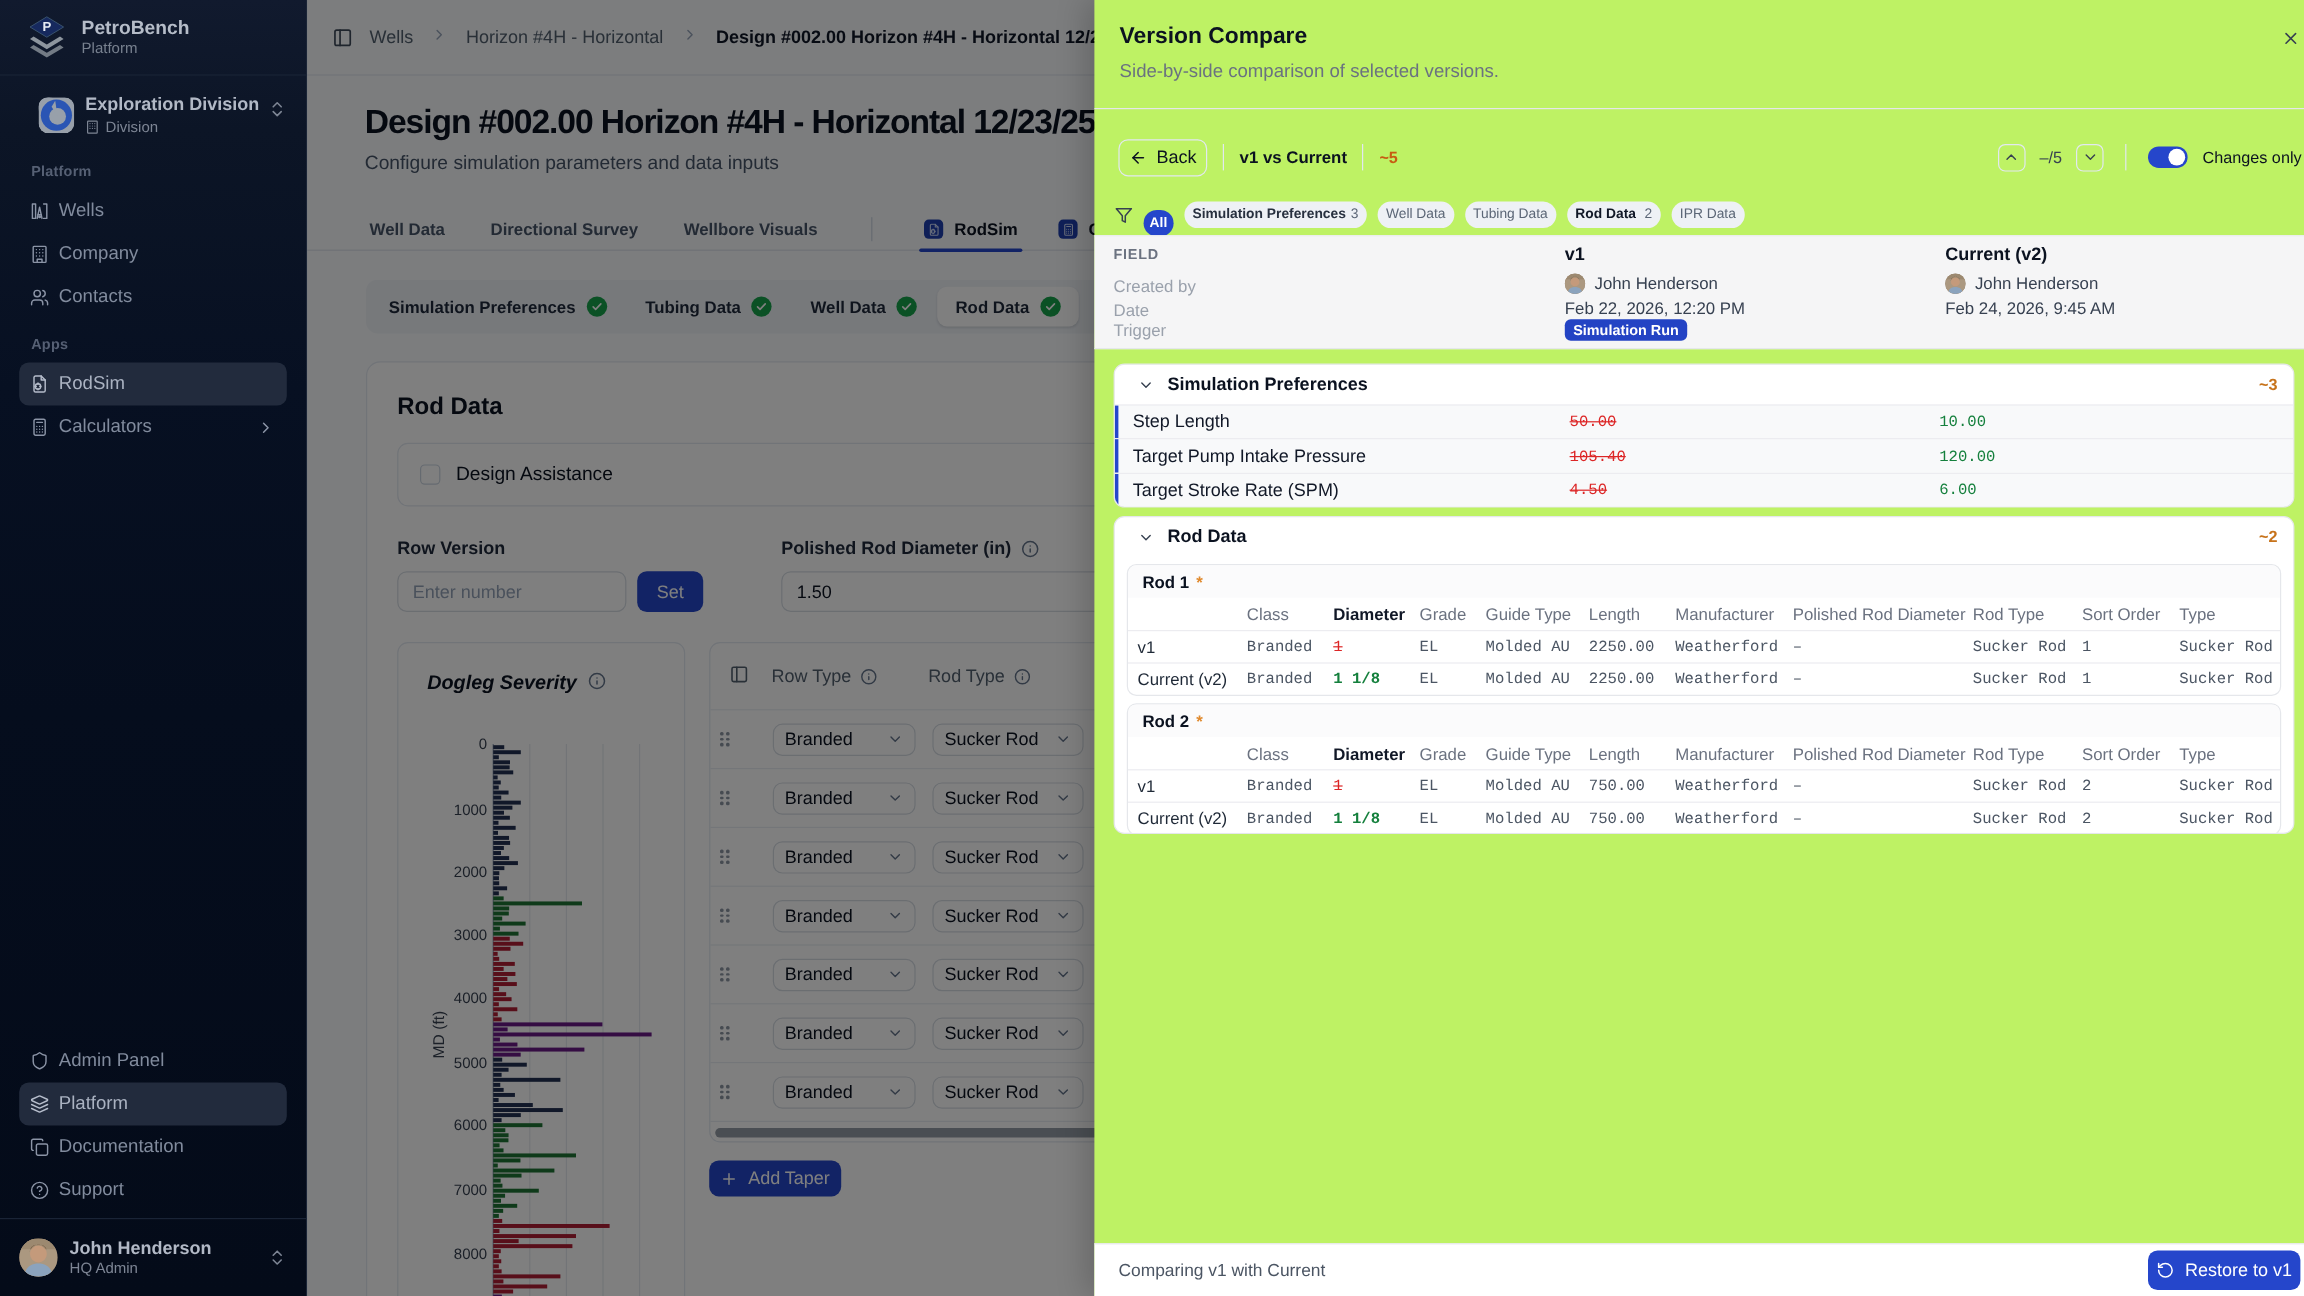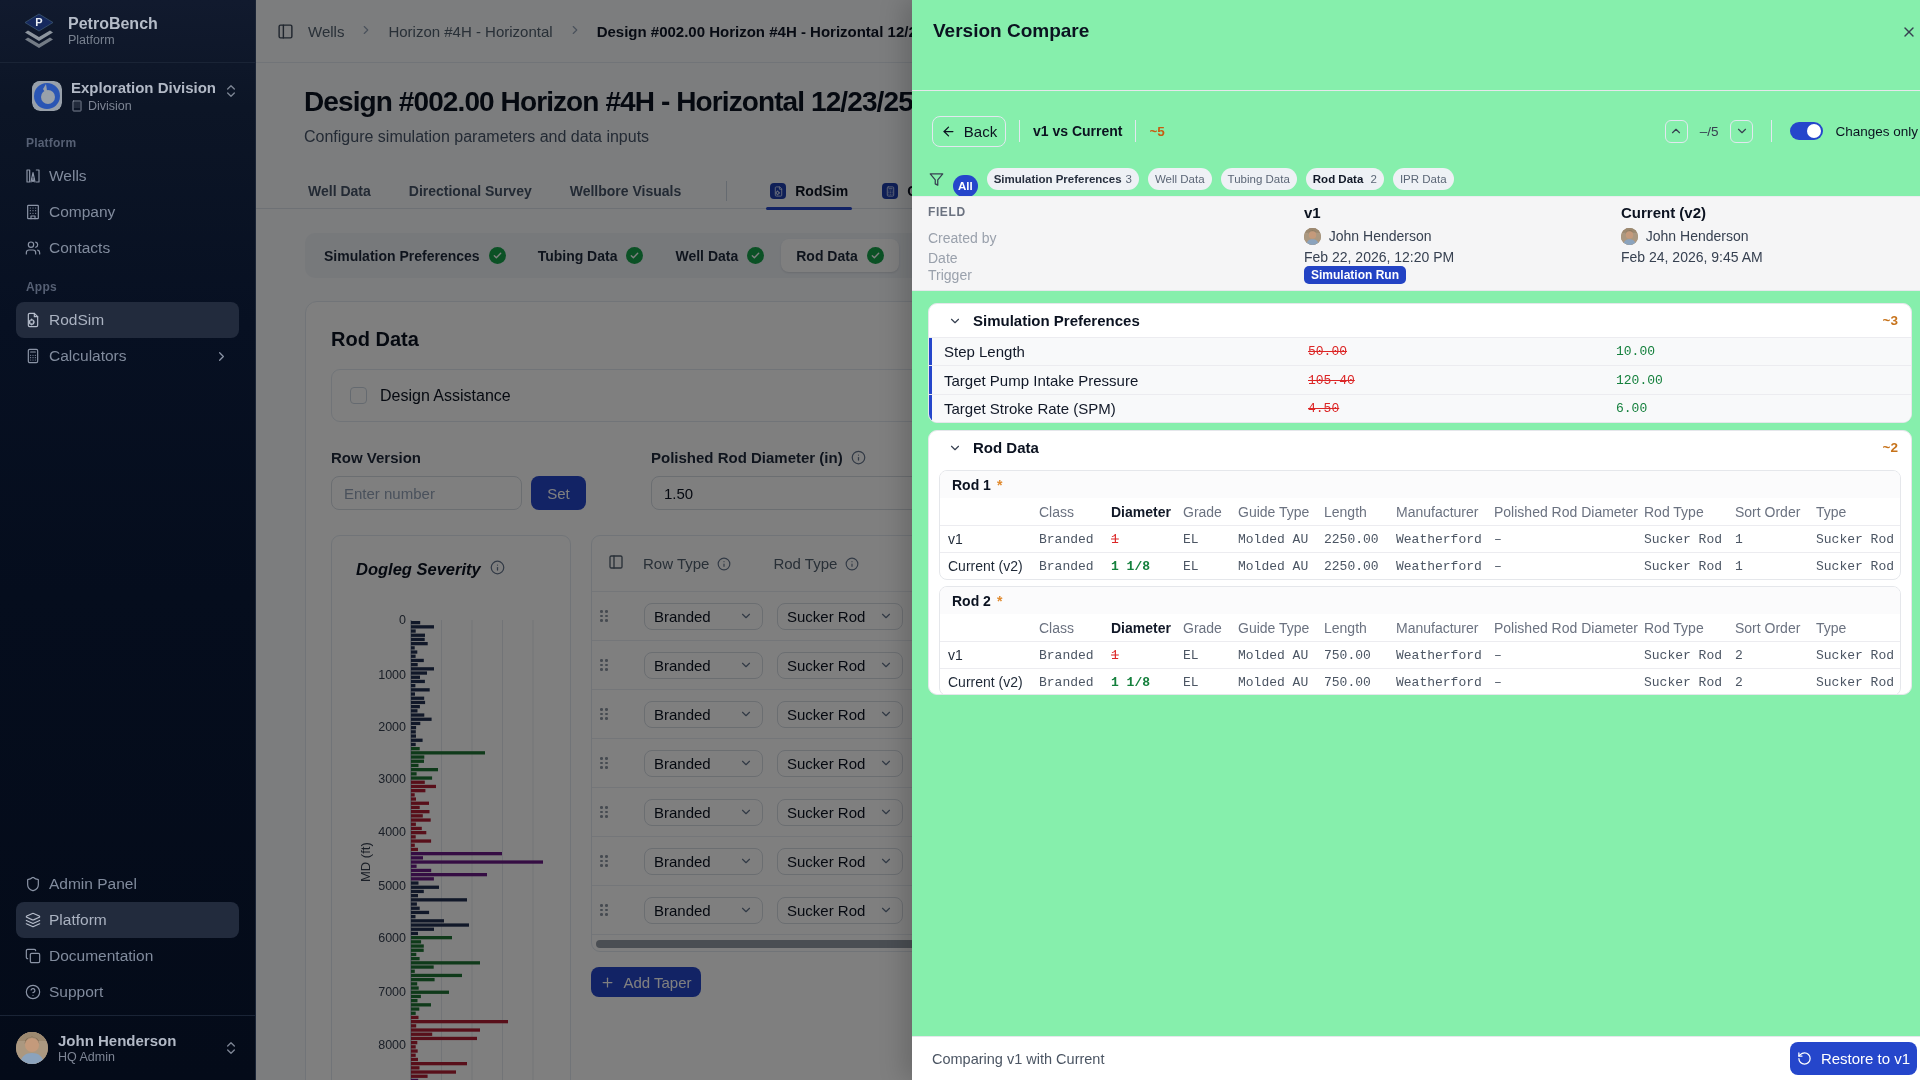--- a/index.html
+++ b/index.html
@@ -67,21 +67,21 @@
 .rt-head{height:56px;border-bottom:1px solid #e8edf2;display:flex;align-items:center;color:#52606f;font-size:15px;}
 .rt-row{height:49px;border-bottom:1px solid #e8edf2;display:flex;align-items:center;position:relative;}
 .rsel{border:1px solid #d6dce3;border-radius:8px;height:27px;display:flex;align-items:center;justify-content:space-between;padding:0 9px;font-size:15px;color:#0b1220;background:#fff;}
 .grip{display:grid;grid-template-columns:3px 3px;grid-gap:2px;margin-left:8px;}
 .grip i{width:2.5px;height:2.5px;border-radius:50%;background:#8d96a3;}
 .hscroll{height:8px;background:#959ca6;border-radius:4px;margin:5px 4px 3px 4px;}
 .addtaper{position:absolute;left:285px;top:665px;width:110px;height:30px;}
 
 .overlay{position:fixed;left:256px;top:0;right:0;bottom:0;background:rgba(0,0,0,0.5);z-index:20;}
 
-.sheet{position:fixed;left:912px;top:0;width:1008px;height:1080px;background:#86efac;z-index:30;box-shadow:-8px 0 24px rgba(0,0,0,.18);}
+.sheet{position:fixed;left:912px;top:0;width:1008px;height:1080px;background:#bef264;z-index:30;box-shadow:-8px 0 24px rgba(0,0,0,.18);}
 .sh-head{height:91px;border-bottom:1px solid #e5e7eb;padding:20px 20px 0 21px;position:relative;}
 .sh-head h1{font-size:19px;font-weight:700;color:#0b1220;}
 .sh-head p{font-size:15.5px;color:#6a7280;margin-top:9px;}
 .sh-close{position:absolute;right:4px;top:24px;width:15px;height:15px;}
 .toolbar{height:70px;display:flex;align-items:center;padding:10px 20px 0 20px;position:relative;}
 .backbtn{border:1px solid #e2e8f0;border-radius:8px;height:31px;width:74px;display:flex;align-items:center;justify-content:center;gap:8px;font-size:15px;font-weight:500;color:#0b1220;}
 .vsep{width:1px;height:22px;background:#e2e8f0;margin:0 13px;}
 .toolbar .vs{font-size:14px;font-weight:600;color:#0b1220;}
 .toolbar .n5{font-size:13.5px;font-weight:700;color:#c75c12;}
 .pgbtn{border:1px solid #e2e8f0;border-radius:6px;width:23px;height:23px;display:flex;align-items:center;justify-content:center;}
@@ -576,20 +576,21 @@
   <div class="btn addtaper" style="gap:8px;"><svg class="" width="15" height="15" viewBox="0 0 24 24" fill="none" stroke="#fff" stroke-width="2" stroke-linecap="round" stroke-linejoin="round">
         <path d="M5 12h14"></path>
         <path d="M12 5v14"></path>
       </svg>Add Taper</div>
 </div>
 <div class="overlay"></div>
 
 <section class="sheet">
   <div class="sh-head">
     <h1>Version Compare</h1>
+    <p>Side-by-side comparison of selected versions.</p>
     <span class="sh-close"><svg class="" width="16" height="16" viewBox="0 0 24 24" fill="none" stroke="#374151" stroke-width="2" stroke-linecap="round" stroke-linejoin="round">
           <path d="M18 6 6 18"></path>
           <path d="m6 6 12 12"></path>
         </svg></span>
   </div>
   <div class="toolbar">
     <div class="backbtn"><svg class="" width="15" height="15" viewBox="0 0 24 24" fill="none" stroke="#0b1220" stroke-width="2" stroke-linecap="round" stroke-linejoin="round">
           <path d="m12 19-7-7 7-7"></path>
           <path d="M19 12H5"></path>
         </svg>Back</div>

